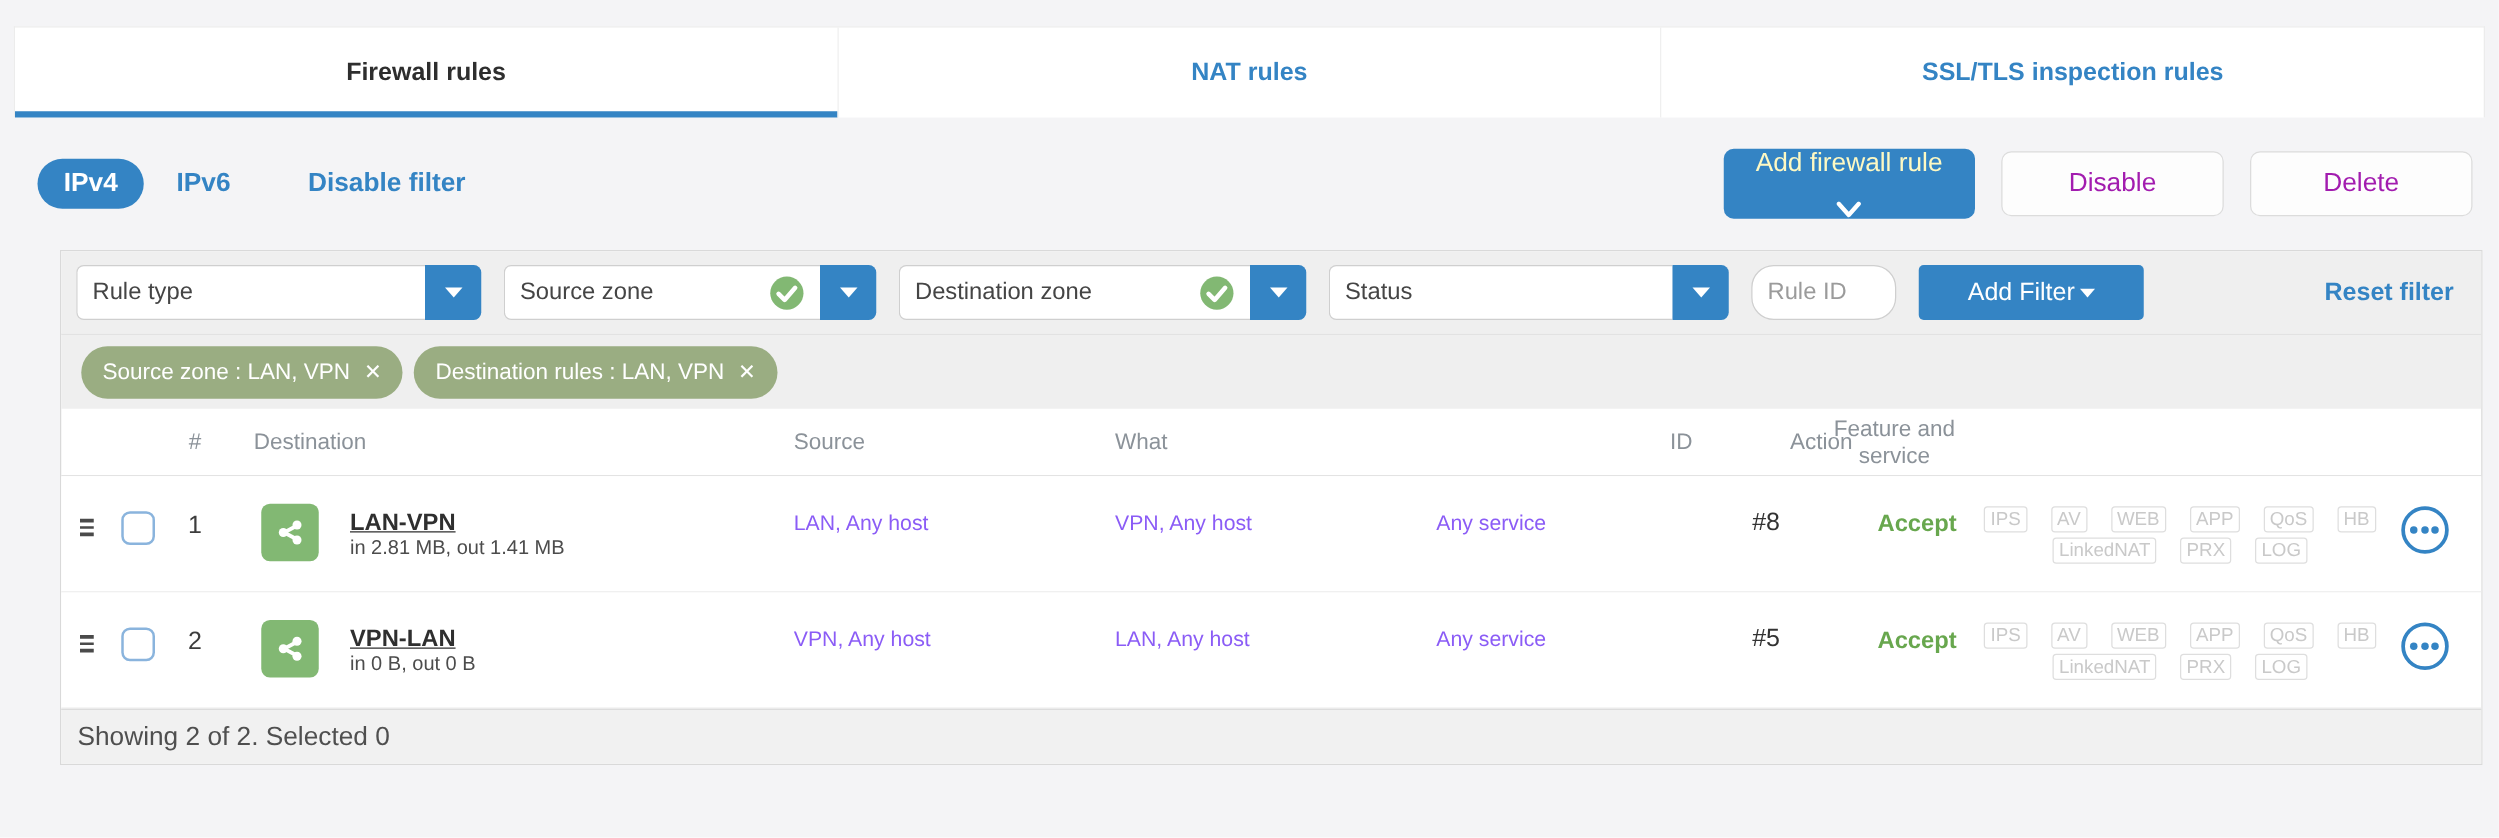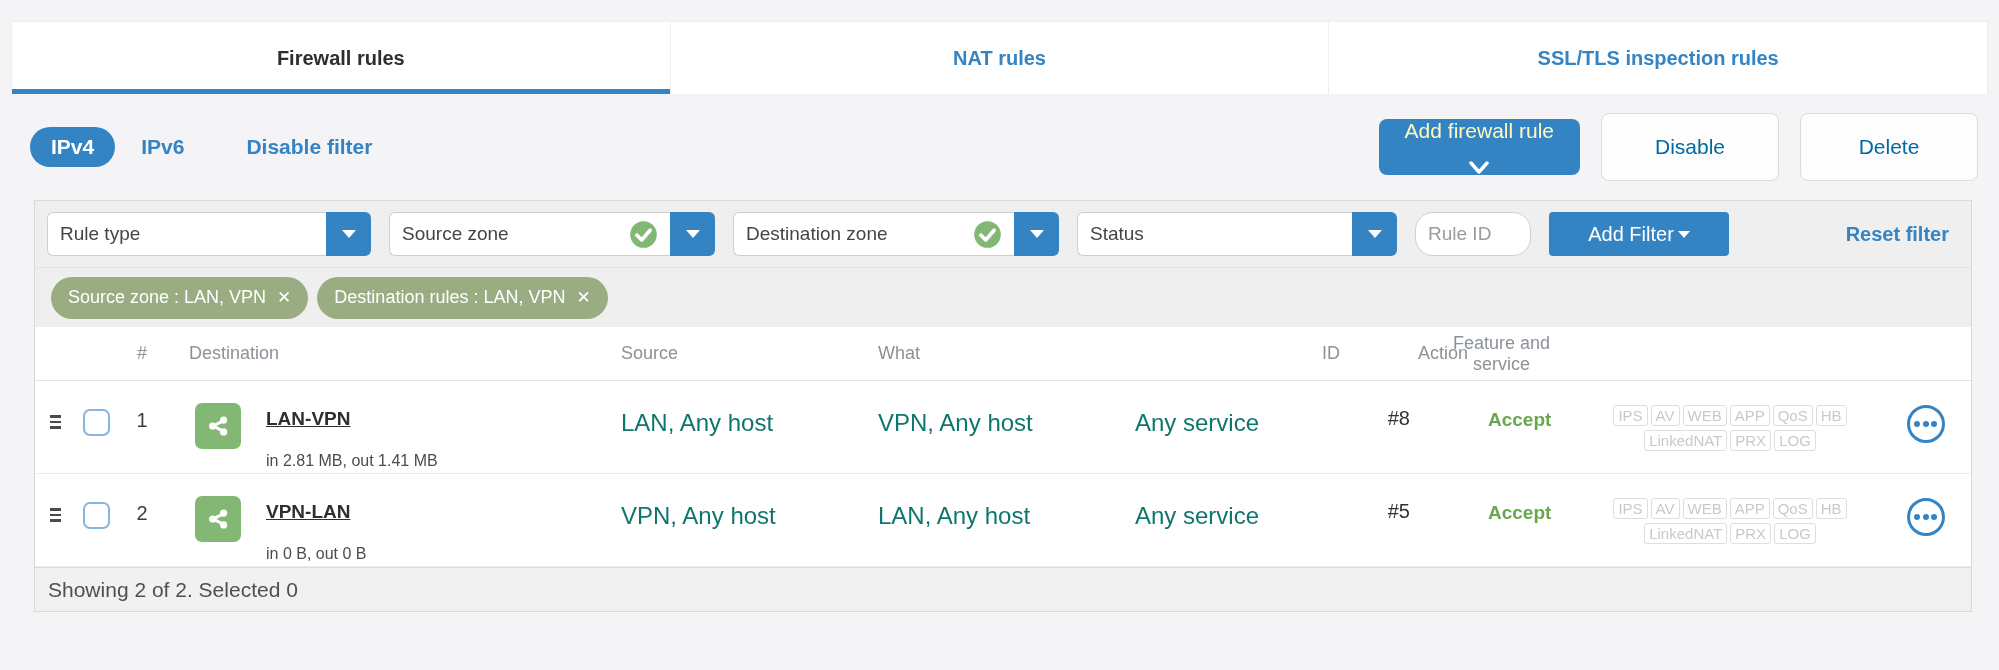--- a/index.html
+++ b/index.html
@@ -39,37 +39,37 @@
   .ip-link { margin-left:26px; color:#3484c4; font-size:21px; font-weight:700; cursor:pointer; }
   .filter-link { margin-left:62px; color:#3484c4; font-size:21px; font-weight:700; cursor:pointer; }
   .toolbar-right { margin-left:auto; display:flex; align-items:center; gap:21px; }
   .btn-primary {
     height:56px; padding:0 26px; border-radius:8px; background:#3484c4; border:none;
     color:#fef9c3; font-size:21px; font-weight:400; display:flex; align-items:center; gap:18px; cursor:pointer;
     font-family:inherit;
     flex-direction:column;
   }
   .btn-ghost {
-    height:68px; width:178px; border-radius:8px; background:#fdfdfd; border:1px solid #dcdcdc;
-    color:#0369a1; font-size:21px; display:flex; align-items:center; justify-content:center;
+    height:52px; width:178px; border-radius:8px; background:#fdfdfd; border:1px solid #dcdcdc;
+    color:#a21caf; font-size:21px; display:flex; align-items:center; justify-content:center;
     font-family:inherit; cursor:default;
   }
 
   
   .container {
-    position:absolute; top:200px; left:34px; width:1938px;
+    position:absolute; top:200px; left:48px; width:1938px;
     background:#fff; border:1px solid #d9d9d9;
   }
 
   
   .filterbar {
     background:#efefef; height:66px; display:flex; align-items:center; padding:0 12px; gap:18px;
   }
   .dropdown { display:flex; height:44px; flex:0 0 auto; cursor:pointer; }
-  .dd-w324 { width:324px; } .dd-w322 { width:326px; } .dd-w326 { width:326px;border-radius:20px; } .dd-w320 { width:320px; }
+  .dd-w324 { width:324px; } .dd-w322 { width:298px; } .dd-w326 { width:326px;border-radius:20px; } .dd-w320 { width:320px; }
   .dd-face {
     flex:1 1 auto; background:#fff; border:1px solid #cfcfcf; border-right:none;
     border-radius:6px 0 0 6px; display:flex; align-items:center; padding:0 12px;
     font-size:19px; color:#454545;
   }
   .dd-face .spacer { flex:1; }
   .dd-check { width:29px; height:29px; flex:0 0 auto; }
   .dd-btn {
     width:45px; background:#3484c4; border-radius:0 6px 6px 0;
     display:flex; align-items:center; justify-content:center;
@@ -124,26 +124,26 @@
     width:27px; height:27px; border:2px solid #8ab4dd; border-radius:7px; background:#fff; cursor:pointer;
   }
   .cell-num { padding-top:28px; text-align:center; font-size:20px; color:#3d3d3d; }
   .cell-name { padding-top:22px; padding-left:28px; display:flex; gap:25px; }
   .rule-icon {
     width:46px; height:46px; flex:0 0 auto; border-radius:7px; background:#82b873;
     display:flex; align-items:center; justify-content:center;
   }
   .name-text { padding-top:5px; }
   .rule-name { font-size:19px; font-weight:700; color:#2f2f2f; text-decoration:underline; cursor:pointer; }
-  .rule-sub { margin-top:22px; font-size:16px; color:#4c4c4c; }
-  .cell-text { padding-top:28px; padding-left:22px; font-size:24px; color:#0f766e; }
+  .rule-sub { margin-top:0; font-size:16px; color:#4c4c4c; }
+  .cell-text { padding-top:28px; padding-left:22px; font-size:17px; color:#8b5cf6; }
   .cell-id { padding-top:26px; text-align:right; padding-right:13px; font-size:20px; color:#333; }
   .cell-action { padding-top:28px; padding-left:65px; font-size:19px; font-weight:700; color:#68a74e; }
   .cell-feature { padding-top:24px; display:flex; flex-direction:column; align-items:center; gap:4px; }
-  .badge-line { display:flex; gap:3px; justify-content:center; }
+  .badge-line { display:flex; gap:19px; justify-content:center; }
   .badge {
     font-size:15px; color:#c9c9c9; border:1px solid #dedede; border-radius:3px;
     padding:1px 4px; background:#fff; white-space:nowrap;
   }
   .cell-more { padding-top:24px; display:flex; justify-content:center; }
   .more-icon {
     width:38px; height:38px; border:3px solid #3484c4; border-radius:50%;
     display:flex; align-items:center; justify-content:center; gap:2.5px; cursor:pointer; background:#fff;
   }
   .more-icon i { width:6px; height:6px; border-radius:50%; background:#3484c4; display:block; }

